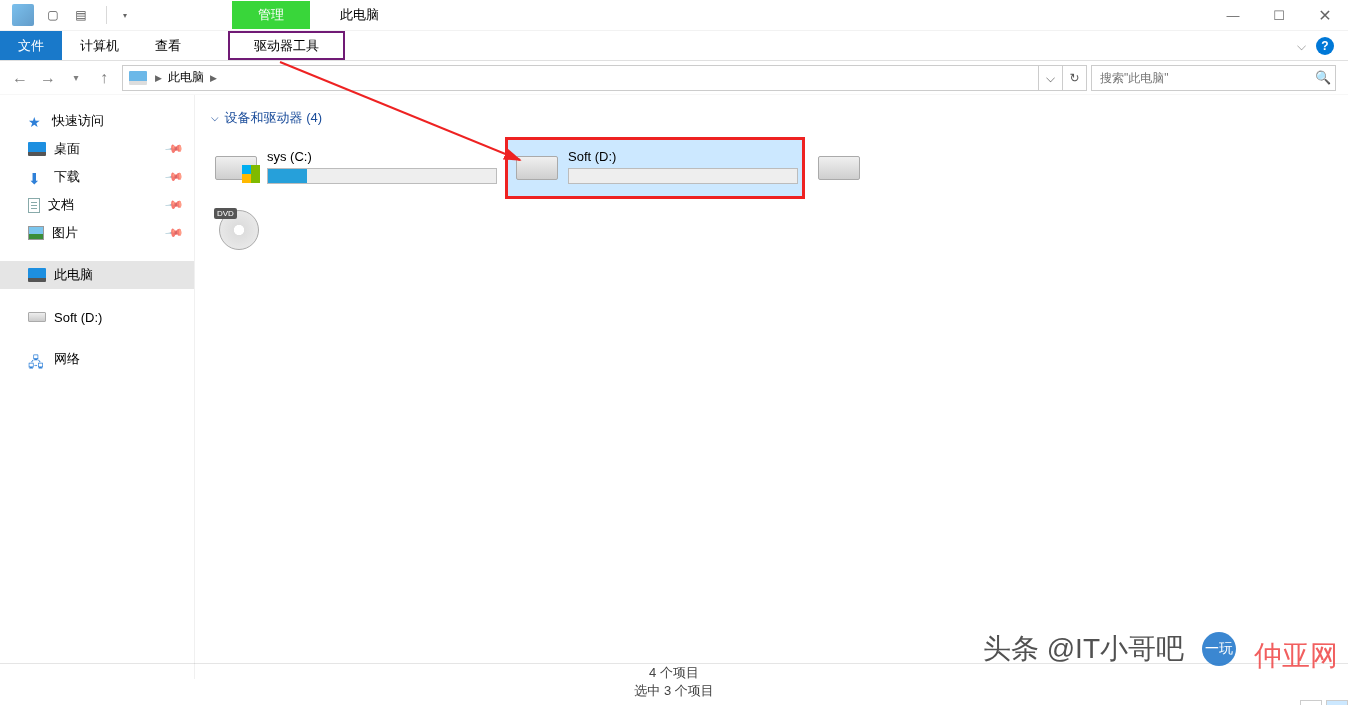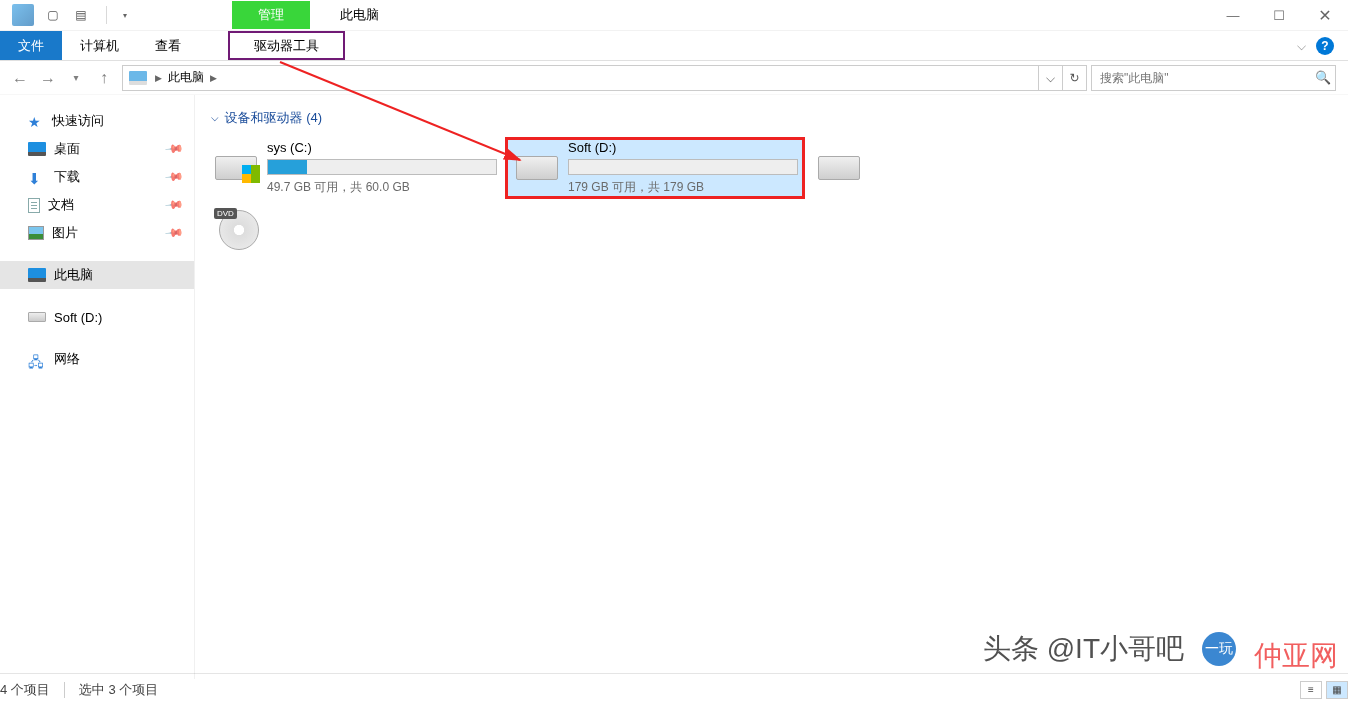--- a/index.html
+++ b/index.html
@@ -74,21 +74,21 @@
 .drive-body { flex:1; }
 .drive-name { font-size:13px; margin-bottom:4px; }
 .usage-bar { width:230px; height:16px; border:1px solid #bcbcbc; background:#eee; margin-bottom:4px; }
 .usage-fill { height:100%; background:#26a0da; }
 .drive-sub { font-size:12px; color:#6a6a6a; }
 
 
 .callout-line { position:absolute; pointer-events:none; }
 
 
-.status { position:absolute; left:0; right:0; bottom:0; height:32px; border-top:1px solid rgba(0,0,0,0.1); display:flex; align-items:center; padding:0 0; font-size:13px; color:#444; }
+.status { position:absolute; left:0; right:0; bottom:0; height:42px; border-top:1px solid rgba(0,0,0,0.1); display:flex; align-items:center; padding:0 0; font-size:13px; color:#444;flex-direction:column; }
 .status .divider { width:1px; height:16px; background:rgba(0,0,0,0.2); margin:0 14px; }
 .status .views { margin-left:auto; display:flex; gap:4px; }
 .view-btn { width:22px; height:18px; border:1px solid #ccc; display:flex; align-items:center; justify-content:center; font-size:10px; }
 .view-btn.active { background:#cce8ff; }
 
 .watermark { position:absolute; right:10px; bottom:30px; font-size:28px; color:#333; opacity:.85; font-weight:500; display:flex; align-items:center; gap:18px; }
 .watermark .logo { width:34px; height:34px; border-radius:50%; background:#1a73c9; display:flex; align-items:center; justify-content:center; font-size:14px; color:#fff; }
 .watermark .trail { color:#ef4444;margin-top:15px; }
 </style>
 </head>
@@ -194,34 +194,32 @@
     <div class="drives">
       <div class="drive-tile">
         <div class="drive-icon">
             <div class="hdd win"></div>
           </div>
         <div class="drive-body">
           <div class="drive-name">sys (C:)</div>
           <div class="usage-bar">
               <div class="usage-fill" style="width:17%"></div>
             </div>
-          <div class="drive-sub">49.7 GB 可用，共 60.0 GB</div>
         </div>
       </div>
 
       <div class="drive-tile selected highlight">
         <div class="drive-icon">
             <div class="hdd"></div>
           </div>
         <div class="drive-body">
           <div class="drive-name">Soft (D:)</div>
           <div class="usage-bar">
               <div class="usage-fill" style="width:0%"></div>
             </div>
-          <div class="drive-sub">179 GB 可用，共 179 GB</div>
         </div>
       </div>
 
       <div class="drive-tile">
         <div class="drive-icon">
             <div class="hdd"></div>
           </div>
       </div>
 
       <div class="drive-tile">

